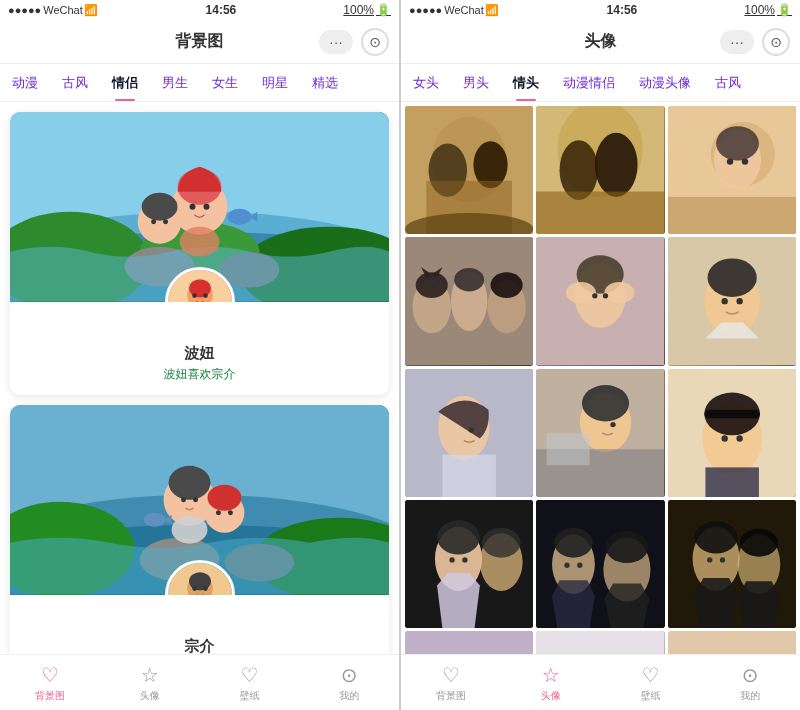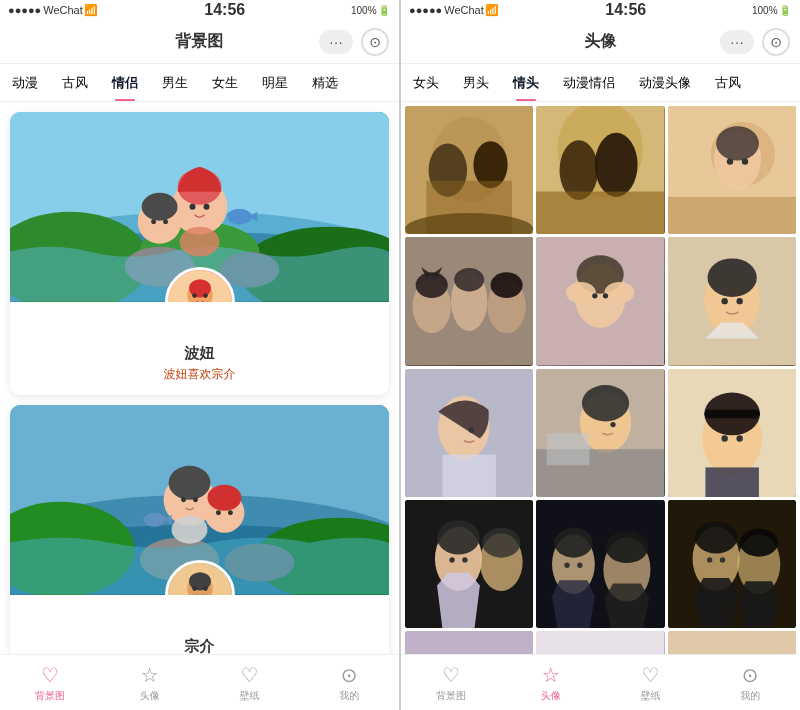--- a/index.html
+++ b/index.html
@@ -34,26 +34,27 @@
       font-size: 11px;
       color: #333;
     }
     .status-bar .signal {
       display: flex;
       align-items: center;
       gap: 2px;
     }
     .status-bar .time {
       font-weight: 600;
-      font-size: 16px;
+      font-size: 12px;
     }
     .status-bar .battery {
       display: flex;
       gap: 2px;
-      font-size: 10px;
+      font-size: 12px;
+      text-decoration: underline;
     }
 
     
     .top-bar {
       height: 44px;
       display: flex;
       align-items: center;
       justify-content: center;
       position: relative;
       background: #fff;
@@ -98,21 +99,21 @@
       align-items: center;
       background: #fff;
       border-bottom: 1px solid #eee;
       scrollbar-width: none;
     }
     .cat-tabs::-webkit-scrollbar { display: none; }
     .cat-tab {
       flex-shrink: 0;
       padding: 0 12px;
       font-size: 13px;
-      color: #000000;
+      color: #6d28d9;
       height: 100%;
       display: flex;
       align-items: center;
       position: relative;
       white-space: nowrap;
     }
     .cat-tab.active {
       color: #0f172a;
       font-weight: 600;
     }
@@ -170,21 +171,21 @@
       text-align: center;
     }
     .card-info .name {
       font-size: 15px;
       font-weight: 600;
       color: #333;
       text-align: center;
     }
     .card-info .desc {
       font-size: 12px;
-      color: #c2410c;
+      color: #15803d;
       margin-top: 3px;
     }
 
     
     .bottom-nav {
       height: 56px;
       display: flex;
       align-items: center;
       background: #fff;
       border-top: 1px solid #eee;

